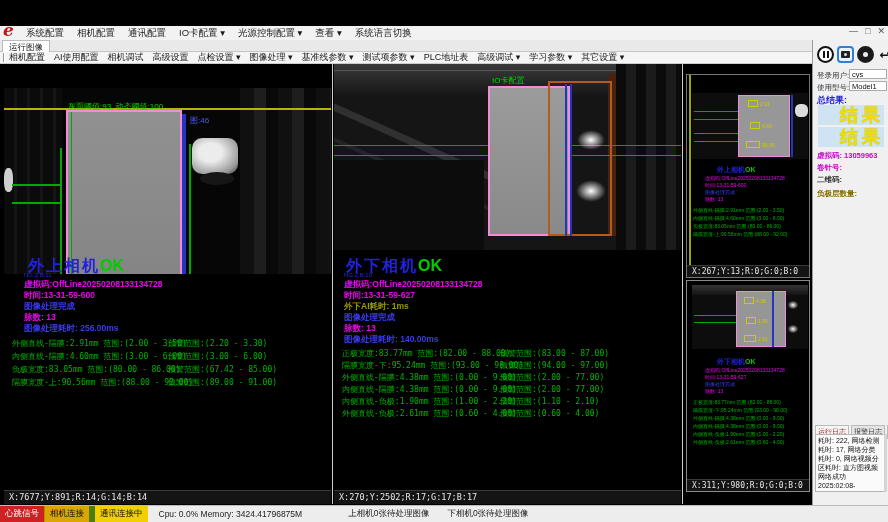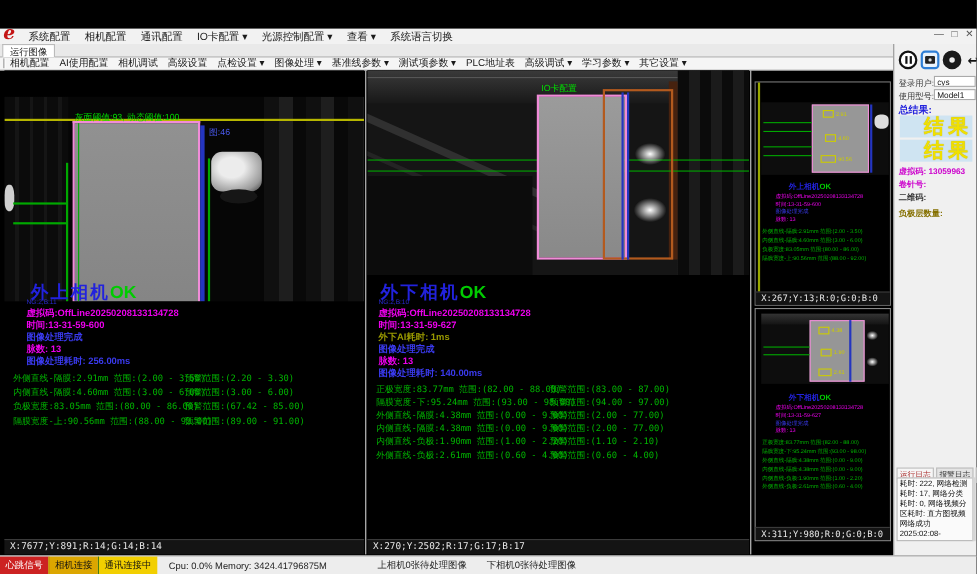--- a/index.html
+++ b/index.html
@@ -79,21 +79,21 @@
   .log-tab { font-size:7px; padding:1px 2px; background:#e4e4e4; border:1px solid #bbb; color:#333; white-space:nowrap; }
   .log-tab.sel { color:#a82828; background:#f6f6f6; }
   .log-box { position:absolute; left:2px; top:394px; width:70px; height:58px; background:#fafafa; border:1px solid #b5b5b5; font-size:7px; line-height:1.3; color:#111; padding:1px 2px; overflow:hidden; }
   .sb-scroll { position:absolute; right:1px; top:394px; width:3px; height:58px; background:#d5d5d5; }
 
   
   .statusbar { left:0; top:505px; width:888px; height:17px; background:#ededed; border-top:1px solid #bbb; display:flex; align-items:stretch; font-size:8.5px; color:#222; }
   .seg { display:flex; align-items:center; justify-content:center; padding:0 5px; white-space:nowrap; }
   .seg.red { background:#cc2222; color:#fff; }
   .seg.amber { background:#dca600; color:#111; border-left:1px solid #b98c00; }
-  .seg.yellow { background:#f2cf00; color:#111; border-left:1px solid #4d7c0f; }
+  .seg.yellow { background:#f2cf00; color:#111; border-left:6px solid #4d7c0f; }
   .seg.plain { background:transparent; }
 </style>
 </head>
 <body>
 
 <div class="app">
 
 
   <div class="abs menubar">
     <span class="logo">e</span>

